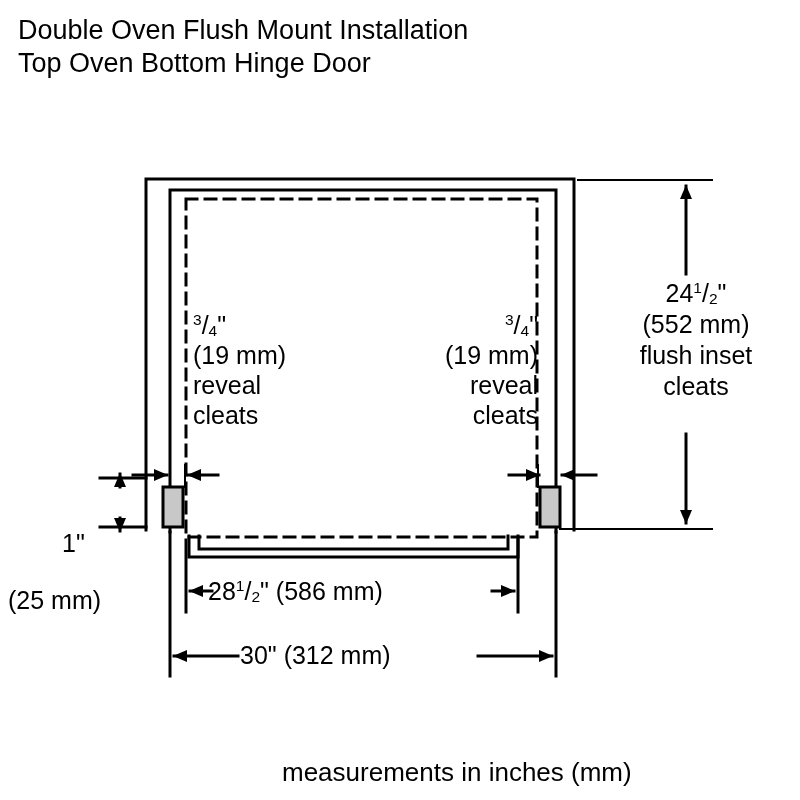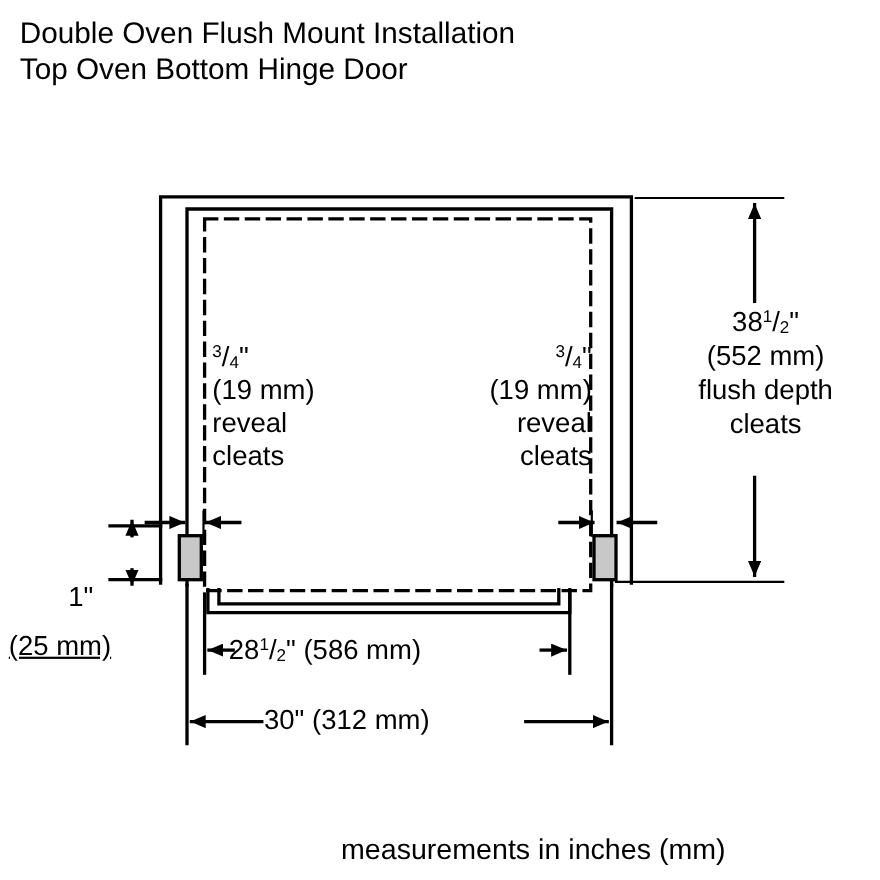--- a/index.html
+++ b/index.html
@@ -73,37 +73,35 @@
     text-align: center;
     line-height: 31px;
   }
   .inch1 {
     left: 62px;
     top: 528px;
     text-align: left;
   }
   .mm25 {
     left: 8px;
-    top: 572px;
+    top: 585px;
     text-align: center;
-    text-decoration: underline;
   }
   .dim285 {
     left: 208px;
     top: 576px;
   }
   .dim30 {
     left: 240px;
     top: 640px;
   }
   .caption {
     left: 282px;
     top: 757px;
     font-size: 26px;
-    margin-left: 28px;
   }
 </style>
 </head>
 <body>
 
 <div id="page">
 
   <div class="ttl">
     <div>Double Oven Flush Mount Installation</div>
     <div>Top Oven Bottom Hinge Door</div>
@@ -209,23 +207,23 @@
   <div class="lbl cleat-right">
     <div>
       <sup class="num">3</sup><span class="slash">/</span><sub class="den">4</sub><span>"</span>
     </div>
     <div>(19 mm)</div>
     <div>reveal</div>
     <div>cleats</div>
   </div>
 
   <div class="lbl depth-lbl">
-    <div><span>38</span><sup class="num">1</sup><span class="slash">/</span><sub class="den">2</sub><span>"</span></div>
+    <div><span>24</span><sup class="num">1</sup><span class="slash">/</span><sub class="den">2</sub><span>"</span></div>
     <div>(552 mm)</div>
-    <div>flush depth</div>
+    <div>flush inset</div>
     <div>cleats</div>
   </div>
 
   <div class="lbl inch1">1"</div>
   <div class="lbl mm25">(25 mm)</div>
 
   <div class="lbl dim285"><span>28</span><sup class="num">1</sup><span class="slash">/</span><sub class="den">2</sub><span>"</span>&nbsp;<span>(586 mm)</span></div>
 
   <div class="lbl dim30"><span>30"</span>&nbsp;<span>(312 mm)</span></div>
 

